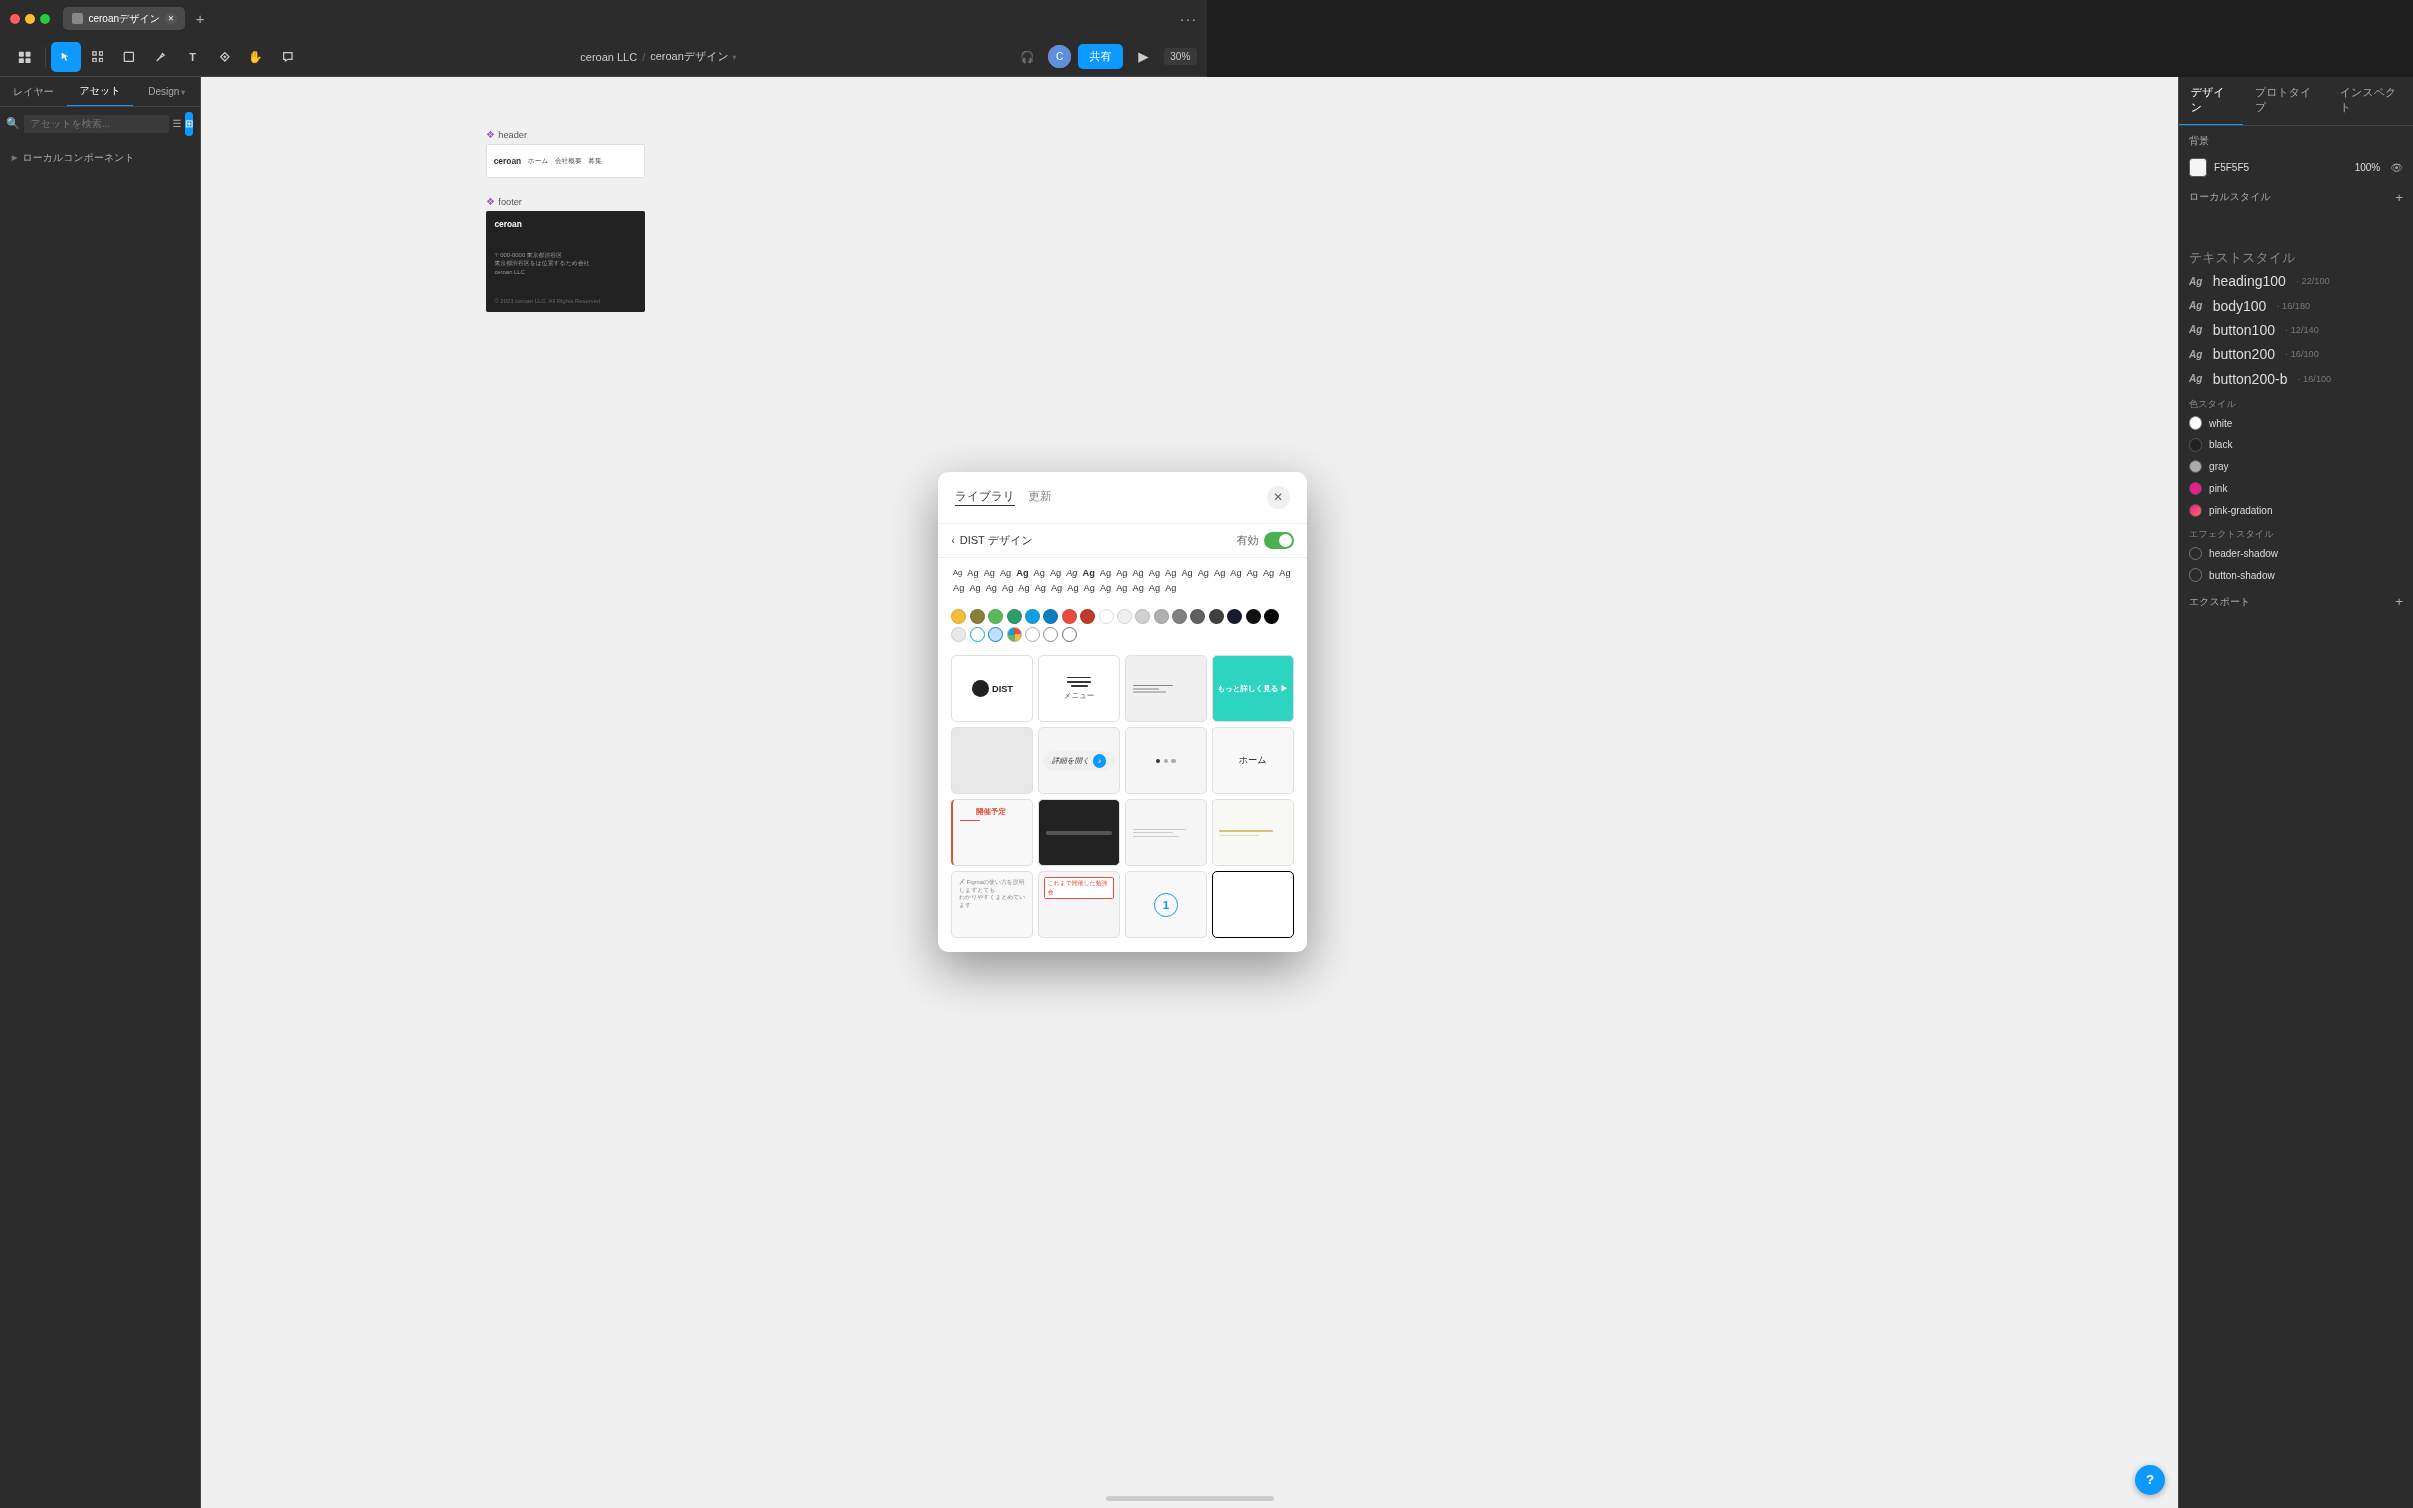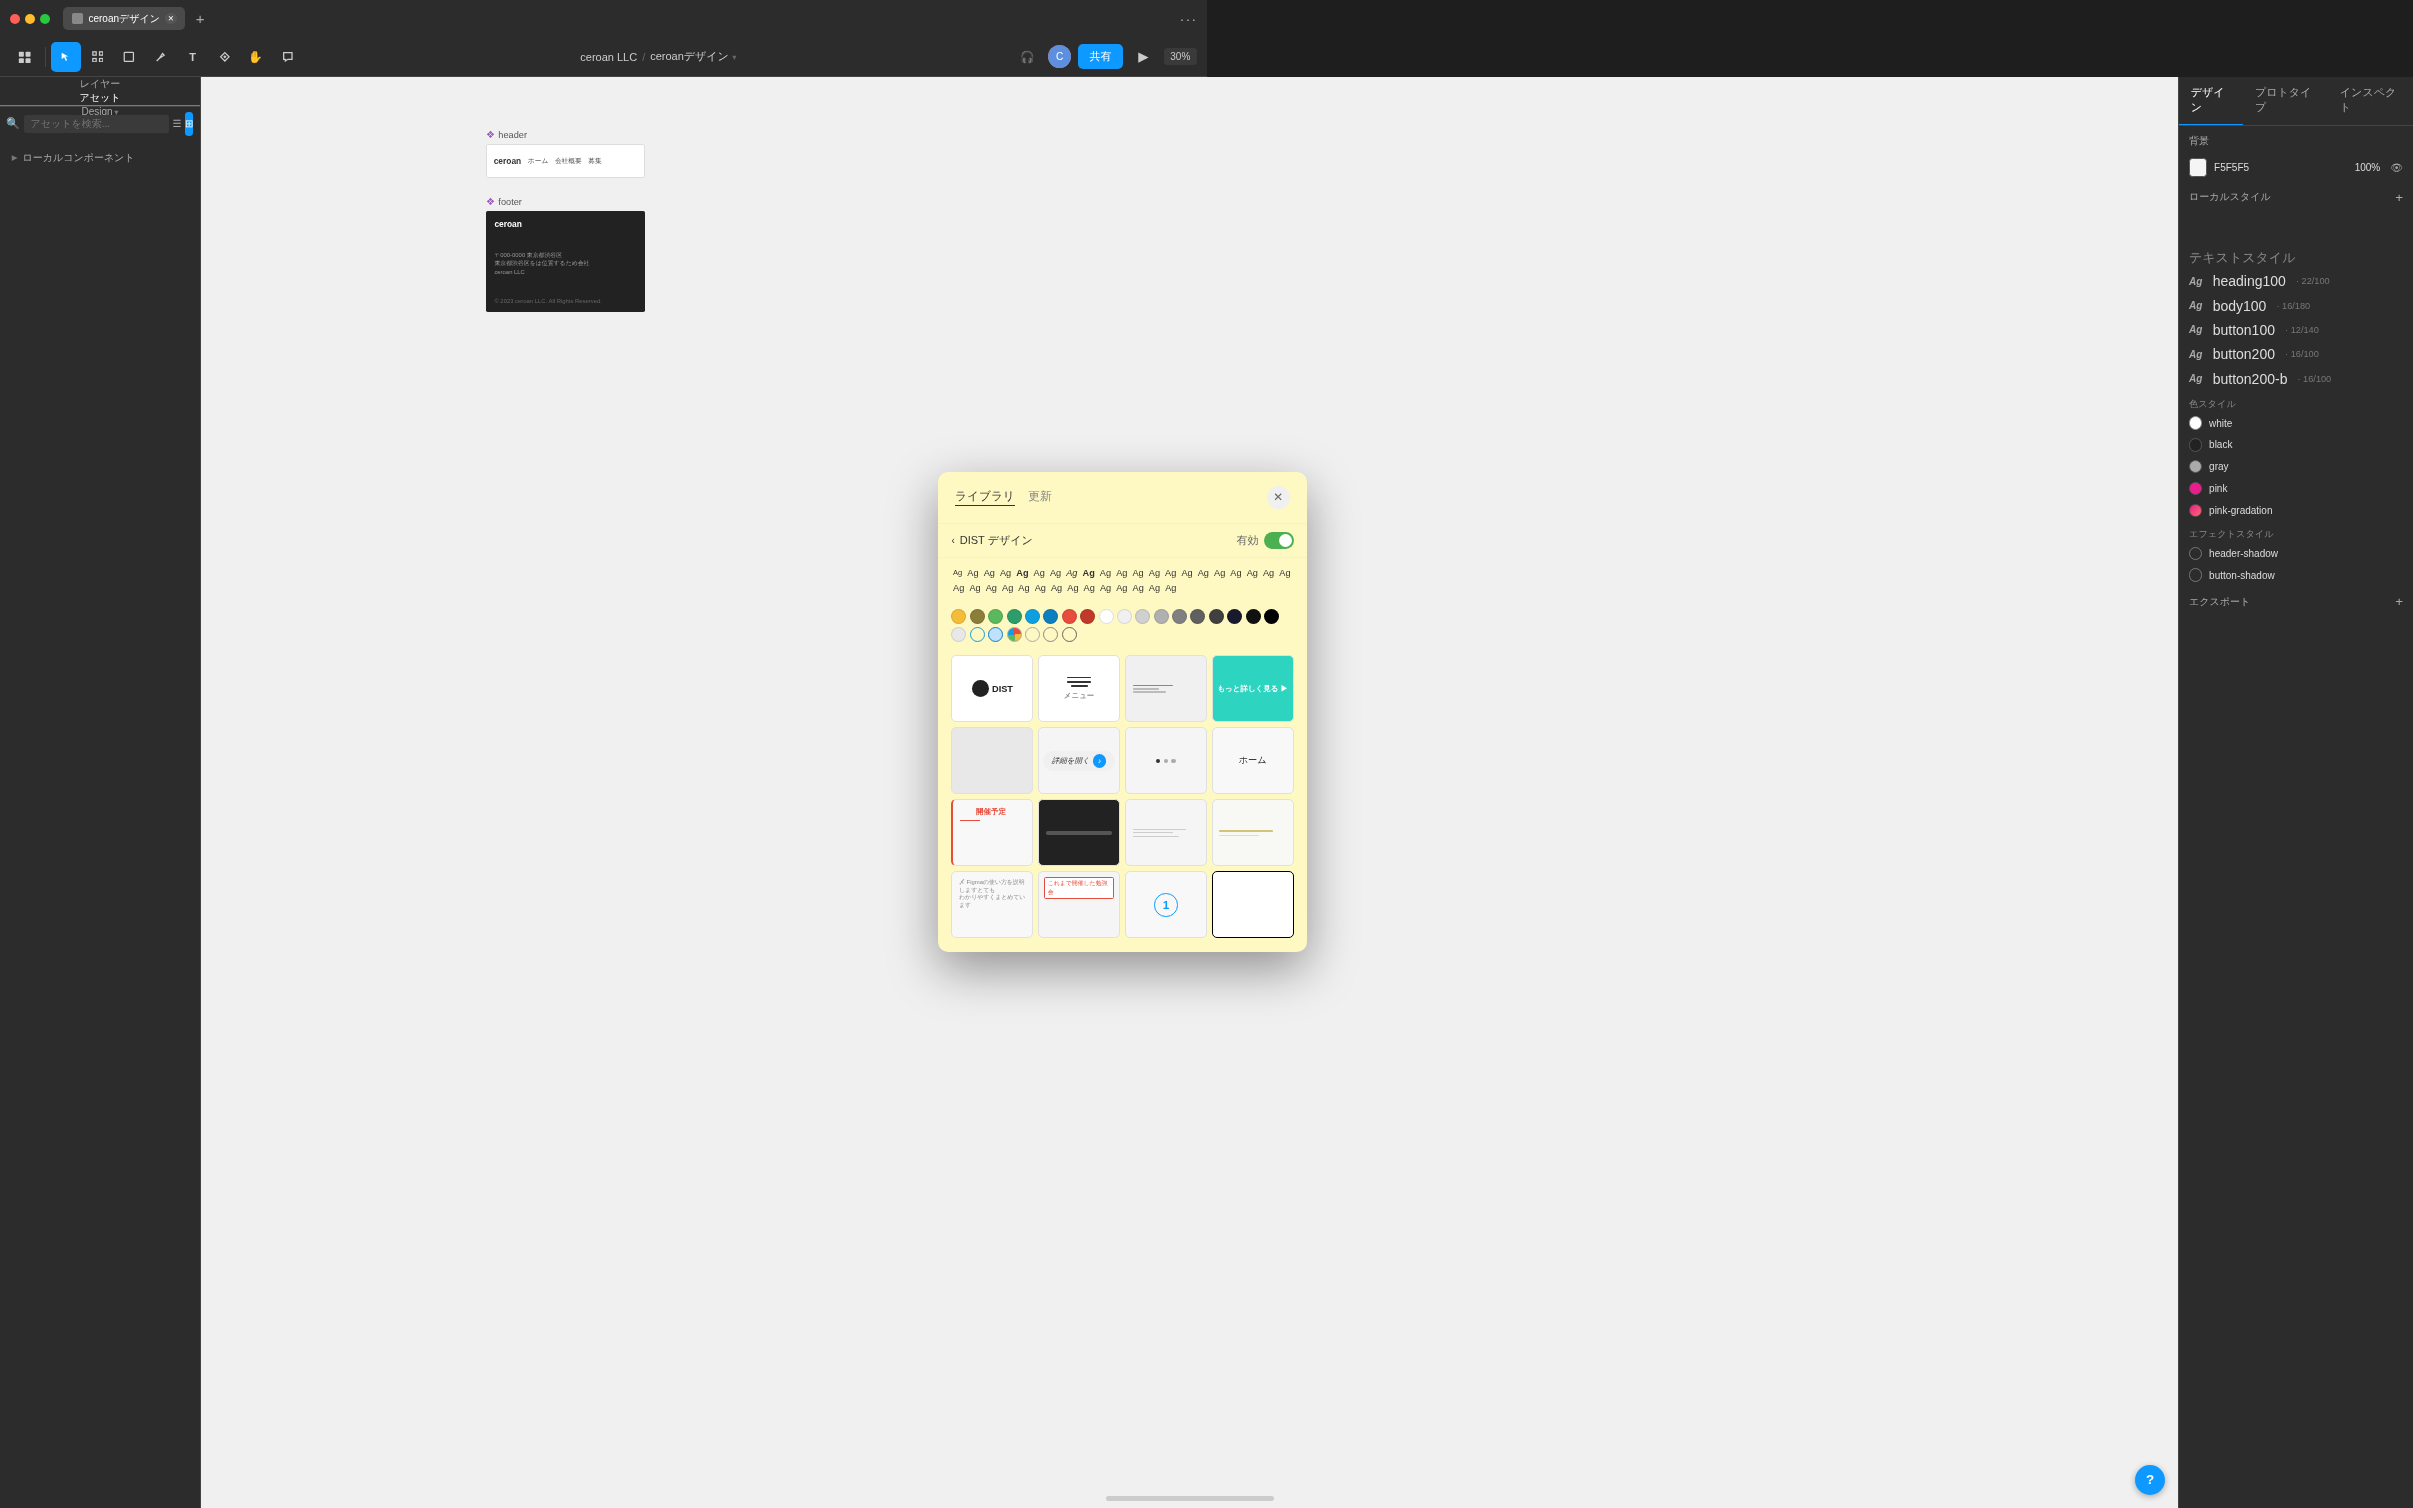--- a/index.html
+++ b/index.html
@@ -48,21 +48,21 @@
     .share-btn { background: #0d99ff; color: #fff; border: none; border-radius: 5px; padding: 5px 11.7px; font-size: 11px; cursor: pointer; }
     .play-btn { color: #ccc; font-size: 13.4px; }
     .zoom-indicator { color: #ccc; font-size: 10px; background: #3a3a3a; border-radius: 3.4px; padding: 3.4px 6.7px; }
 
     
     .left-panel {
       position: absolute; left: 0; top: 77px; bottom: 0;
       width: 201px; background: #2c2c2c; border-right: 0.8px solid #444;
       display: flex; flex-direction: column;
     }
-    .panel-tabs { display: flex; border-bottom: 0.8px solid #444; height: 30px; flex-direction: column; }
+    .panel-tabs { display: flex; border-bottom: 0.8px solid #444; height: 30px; }
     .panel-tab { flex: 1; display: flex; align-items: center; justify-content: center; font-size: 10px; color: #aaa; cursor: pointer; }
     .panel-tab.active { color: #fff; border-bottom: 1.7px solid #0d99ff; }
     .panel-toolbar { display: flex; align-items: center; padding: 5px 6.7px; gap: 3.4px; }
     .search-input { flex: 1; background: #3a3a3a; border: none; border-radius: 2px; padding: 3.4px 6.7px; color: #ccc; font-size: 10px; outline: none; }
     .list-btn { width: 23.5px; height: 23.5px; border-radius: 3.4px; border: none; background: none; color: #aaa; cursor: pointer; font-size: 10px; display: flex; align-items: center; justify-content: center; }
     .list-btn.active { background: #0d99ff; color: #fff; }
     .panel-content { flex: 1; overflow-y: auto; padding: 6.7px; }
     .section-item { display: flex; align-items: center; gap: 5px; padding: 3.4px 5px; color: #aaa; font-size: 10px; cursor: pointer; border-radius: 3.4px; }
 
     
@@ -105,21 +105,21 @@
 
     .export-section { display: flex; align-items: center; justify-content: space-between; padding: 8.4px 10px 5px; }
 
     
     .modal-overlay {
       position: absolute; left: 0; top: 0; right: 0; bottom: 0;
       display: flex; align-items: center; justify-content: center;
       pointer-events: none;
     }
     .modal {
-      background: #fef9c3; border-radius: 10px; width: 369px;
+      background: #ffffff; border-radius: 10px; width: 369px;
       box-shadow: 0 17px 50px rgba(0,0,0,0.4);
       pointer-events: all; overflow: hidden;
     }
     .modal-header {
       display: flex; align-items: center; padding: 13.4px 17px;
       border-bottom: 0.8px solid #eee; gap: 6.7px;
     }
     .modal-tabs { display: flex; gap: 13.4px; flex: 1; }
     .modal-tab { font-size: 11.7px; color: #888; cursor: pointer; padding-bottom: 1.7px; }
     .modal-tab.active { color: #333; border-bottom: 1.7px solid #333; font-weight: 500; }

